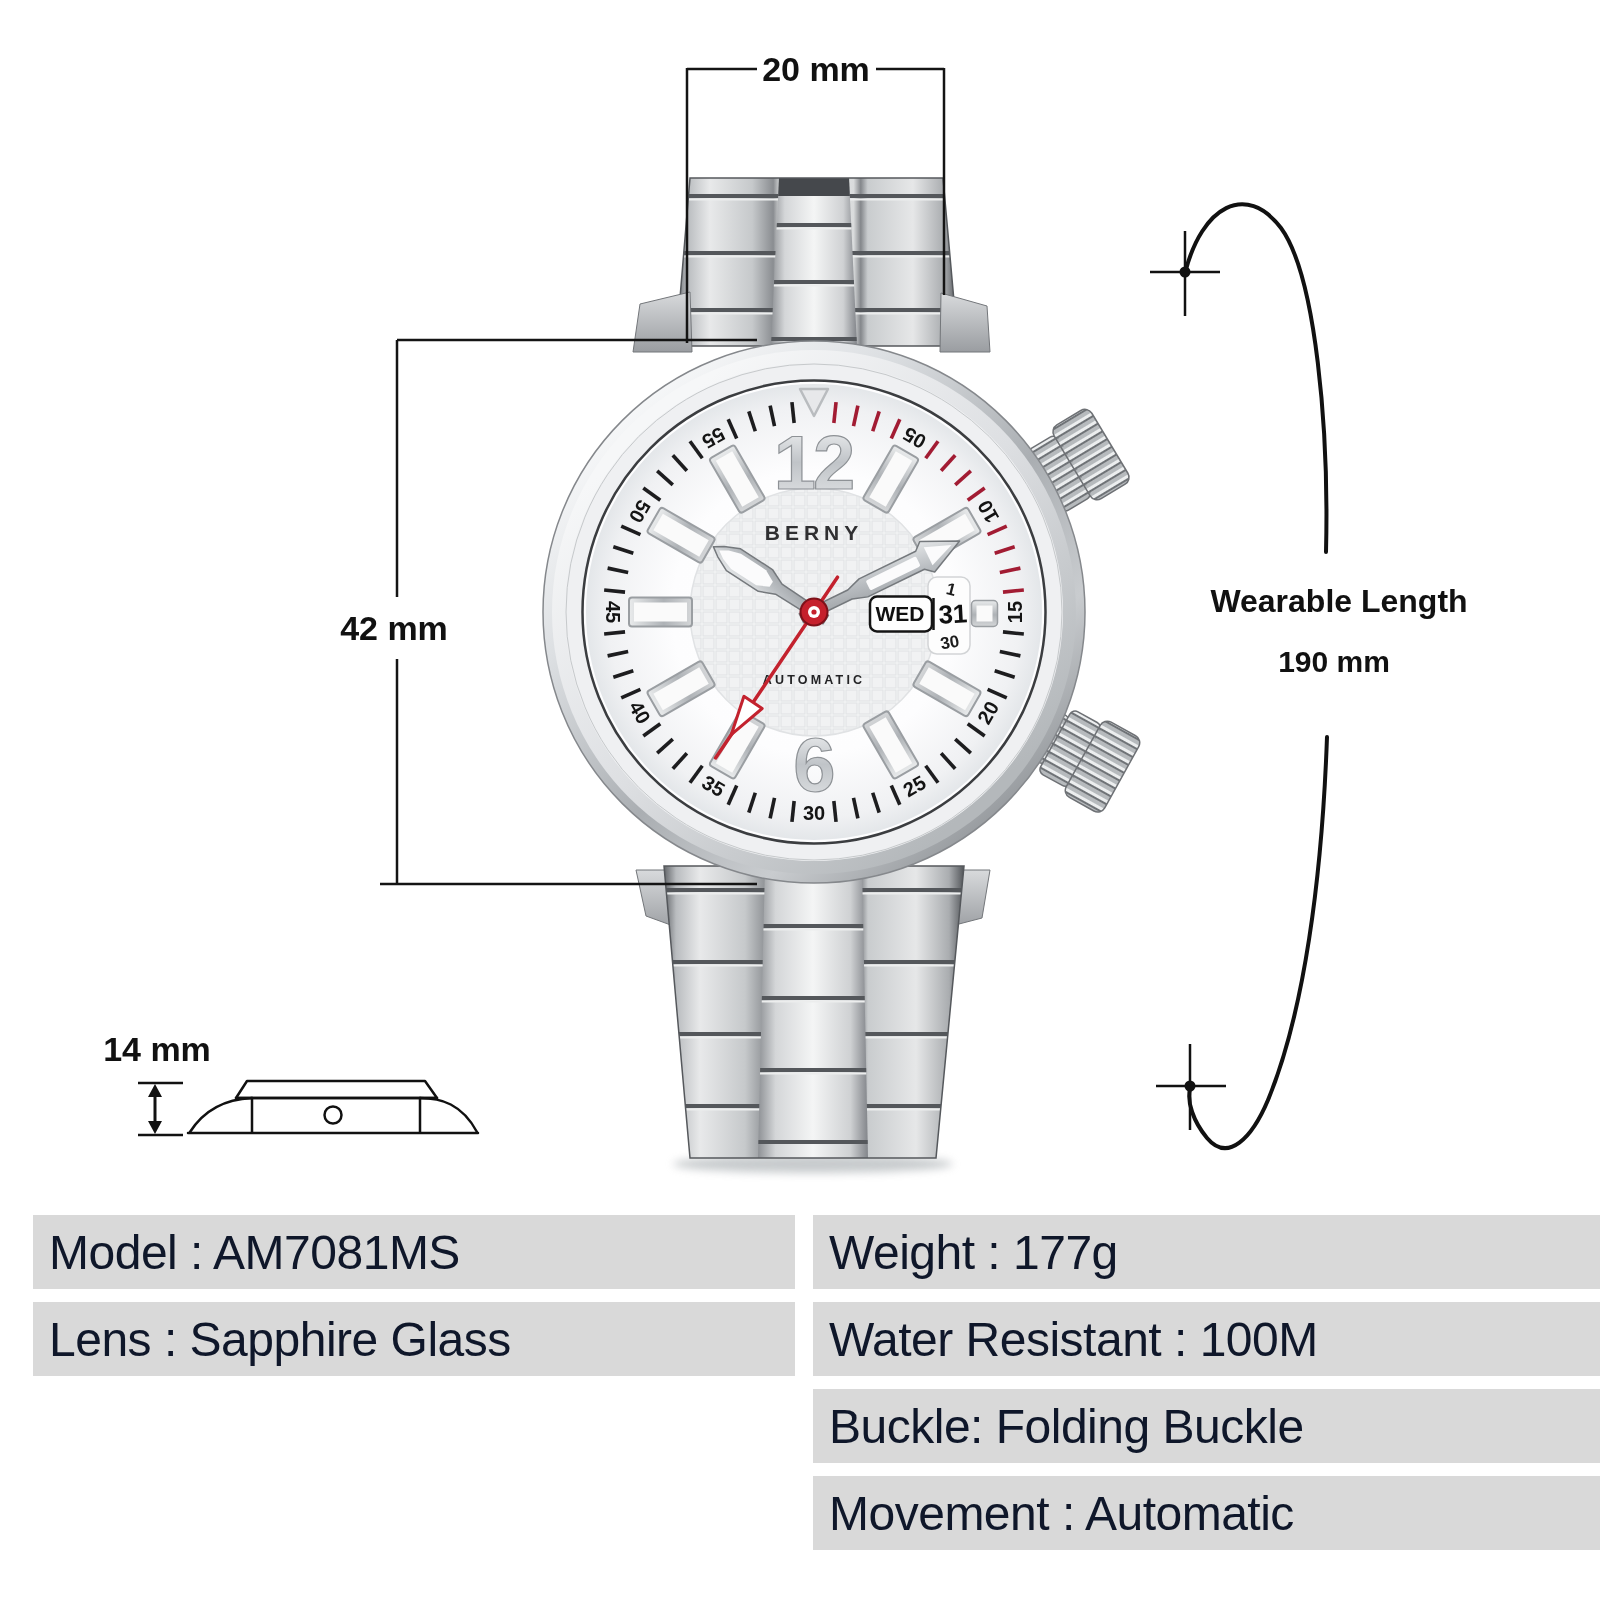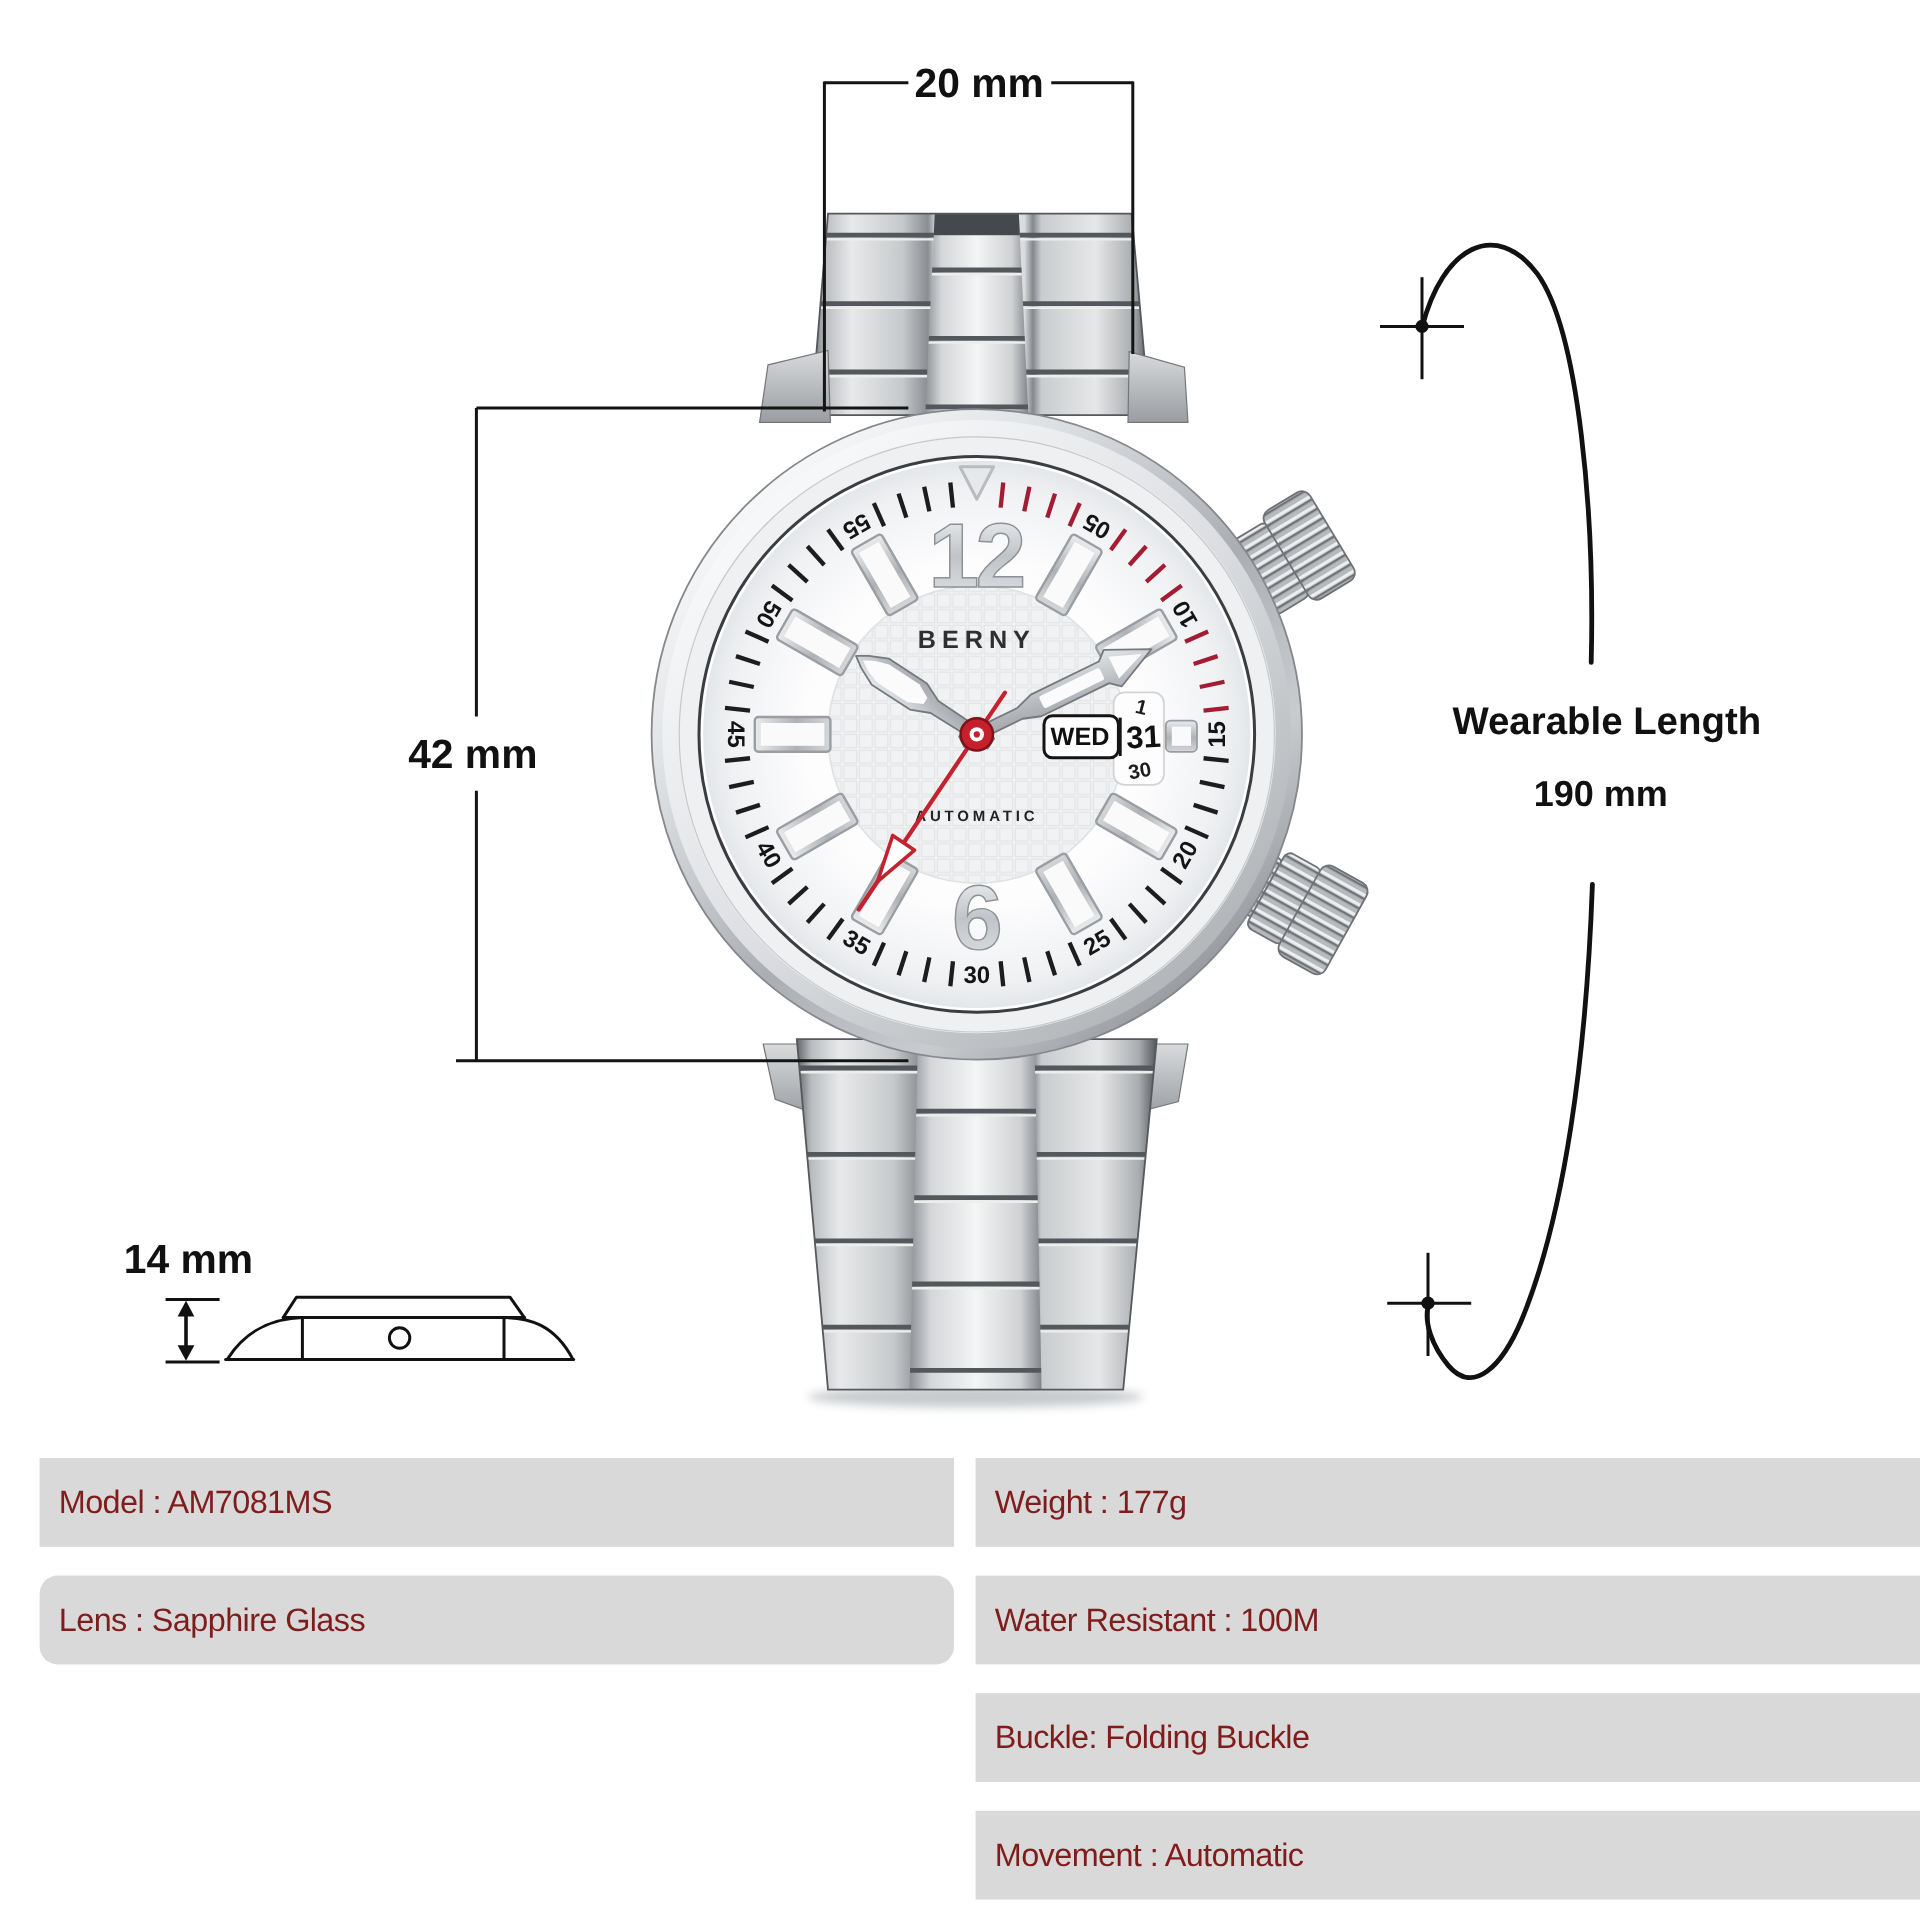--- a/index.html
+++ b/index.html
@@ -15,22 +15,22 @@
   .num-big{font:700 76px "Liberation Sans", sans-serif;fill:url(#gradNum);stroke:#8e9296;stroke-width:1.2;
            text-anchor:middle;letter-spacing:-3px;}
   .min-num{font:700 20px "Liberation Sans", sans-serif;fill:#141414;text-anchor:middle;}
   .day-text{font:700 21px "Liberation Sans", sans-serif;fill:#101010;text-anchor:middle;}
   .date-main{font:700 26px "Liberation Sans", sans-serif;fill:#101010;text-anchor:middle;}
   .date-sub{font:700 17px "Liberation Sans", sans-serif;fill:#1c1c1c;text-anchor:middle;}
   
   .spec-col{position:absolute;}
   #spec-left{left:33px;top:1215px;width:762px;}
   #spec-right{left:813px;top:1215px;width:874px;}
-  .spec-row{height:74px;margin-bottom:24px;background:#d9d9d9;display:flex;align-items:center;
-            padding-left:16px;font-size:27px;color:#7f1d1d;letter-spacing:-0.5px;}
+  .spec-row{height:74px;margin-bottom:13px;background:#d9d9d9;display:flex;align-items:center;
+            padding-left:16px;font-size:48px;color:#0f172a;letter-spacing:-0.5px;}
 </style>
 </head>
 <body>
 
 <div class="canvas">
 
 <svg width="1600" height="1600" viewBox="0 0 1600 1600">
   <defs>
     <linearGradient id="gradCase" gradientUnits="userSpaceOnUse" x1="620" y1="400" x2="1010" y2="830">
       <stop offset="0" stop-color="#f9fafb"></stop>
@@ -424,21 +424,21 @@
     <line x1="397" y1="340" x2="397" y2="597"></line>
     <line x1="397" y1="659" x2="397" y2="884"></line>
     <line x1="397" y1="340" x2="757" y2="340"></line>
     <line x1="380" y1="884" x2="757" y2="884"></line>
   </g>
   <text class="dim-label" x="394" y="640">42 mm</text>
 </svg>
 
 <div class="spec-col" id="spec-left">
       <div class="spec-row" style="background: rgb(217, 217, 217);">Model : AM7081MS</div>
-      <div class="spec-row" style="background: rgb(217, 217, 217); border-radius: 15px;">Lens : Sapphire Glass</div>
+      <div class="spec-row" style="background: rgb(217, 217, 217);">Lens : Sapphire Glass</div>
     </div>
 <div class="spec-col" id="spec-right">
       <div class="spec-row" style="background: rgb(217, 217, 217);">Weight : 177g</div>
       <div class="spec-row" style="background: rgb(217, 217, 217);">Water Resistant : 100M</div>
       <div class="spec-row" style="background: rgb(217, 217, 217);">Buckle: Folding Buckle</div>
       <div class="spec-row" style="background: rgb(217, 217, 217);">Movement : Automatic</div>
     </div>
 
 </div>
 

